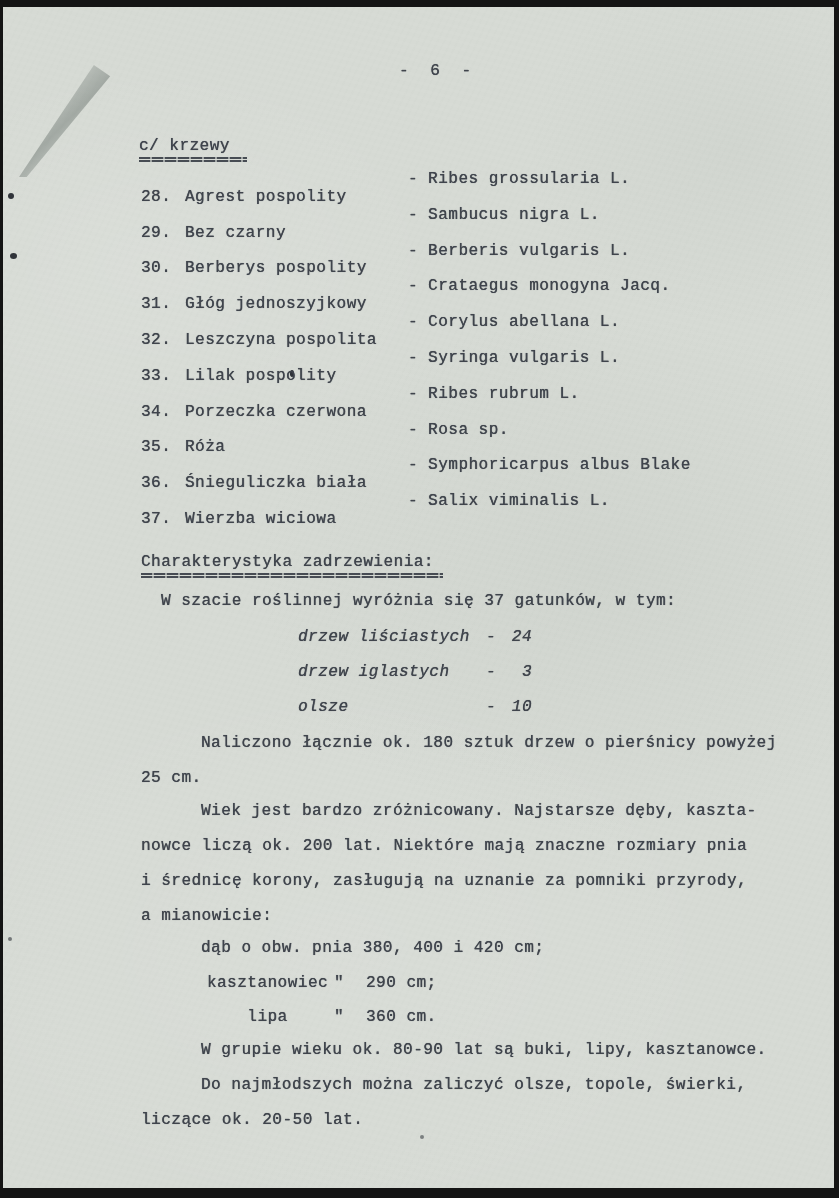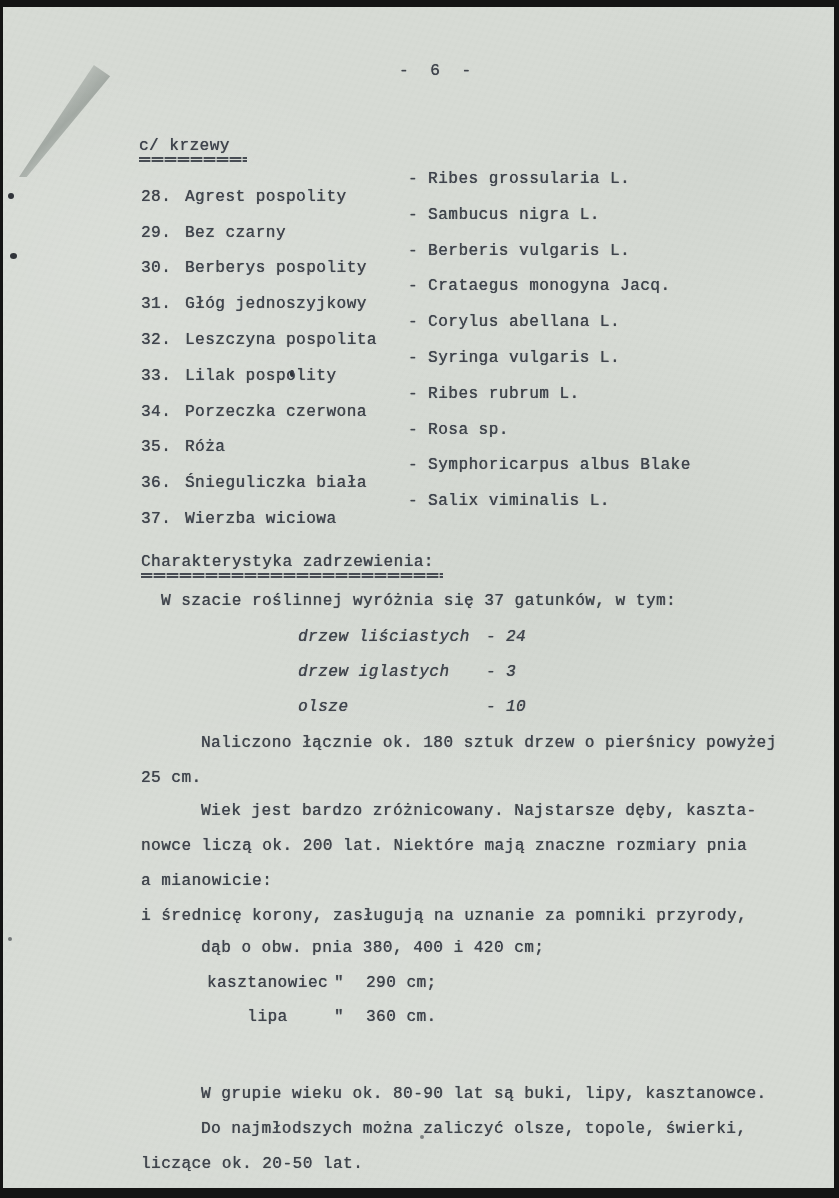--- a/index.html
+++ b/index.html
@@ -54,28 +54,28 @@
   .shrub-no { display:inline-block; width:44px; }
   .shrub-latin-wrap { position:absolute; left:267px; top:0; }
   .dash-sep { display:inline-block; margin-right:10px; }
 
   .intro-line { position:absolute; left:138px; top:585px;margin-left:20px; }
 
   .stats { position:absolute; left:295px; top:621px; }
   .stat-row { height:35.2px; display:flex;font-style:italic; }
   .stat-label { display:inline-block; width:188px; }
   .stat-dash { display:inline-block; width:20px; }
-  .stat-value { display:inline-block; width:26px; text-align:left; }
+  .stat-value { display:inline-block; width:26px; text-align:right; }
 
   .para { position:absolute; left:138px; width:660px; }
   .para .line { height:35px; }
   .line.indent { padding-left:60px; }
   #para-count { top:727px; }
   #para-age { top:795px; }
-  #para-groups { top:1034px;margin-top:44px; }
+  #para-groups { top:1034px; }
 
   .monuments { position:absolute; left:198px; top:932px; }
   .monu-line { height:34.5px; display:flex; }
   .monu-name { display:inline-block; width:133px;text-align:center; }
   .monu-ditto { display:inline-block; width:32px; }
 
   .heading-krzewy { left:136px; top:130px; }
   .heading-krzewy .rule-double { width:108px; }
   .heading-charakterystyka { left:138px; top:546px; }
   .heading-charakterystyka .rule-double { width:302px; }
@@ -163,22 +163,22 @@
   </div>
 
   <div class="para" id="para-count">
     <div class="line indent ink">Naliczono łącznie ok. 180 sztuk drzew o pierśnicy powyżej</div>
     <div class="line ink">25 cm.</div>
   </div>
 
   <div class="para" id="para-age">
     <div class="line indent ink">Wiek jest bardzo zróżnicowany. Najstarsze dęby, kaszta-</div>
     <div class="line ink">nowce liczą ok. 200 lat. Niektóre mają znaczne rozmiary pnia</div>
+    <div class="line ink">i średnicę korony, zasługują na uznanie za pomniki przyrody,</div>
     <div class="line ink">a mianowicie:</div>
-    <div class="line ink">i średnicę korony, zasługują na uznanie za pomniki przyrody,</div>
   </div>
 
   <div class="monuments">
     <div class="monu-line ink">dąb o obw. pnia 380, 400 i 420 cm;</div>
     <div class="monu-line ink">
       <span class="monu-name">kasztanowiec</span><span class="monu-ditto">"</span><span>290 cm;</span>
     </div>
     <div class="monu-line ink">
       <span class="monu-name">lipa</span><span class="monu-ditto">"</span><span>360 cm.</span>
     </div>

